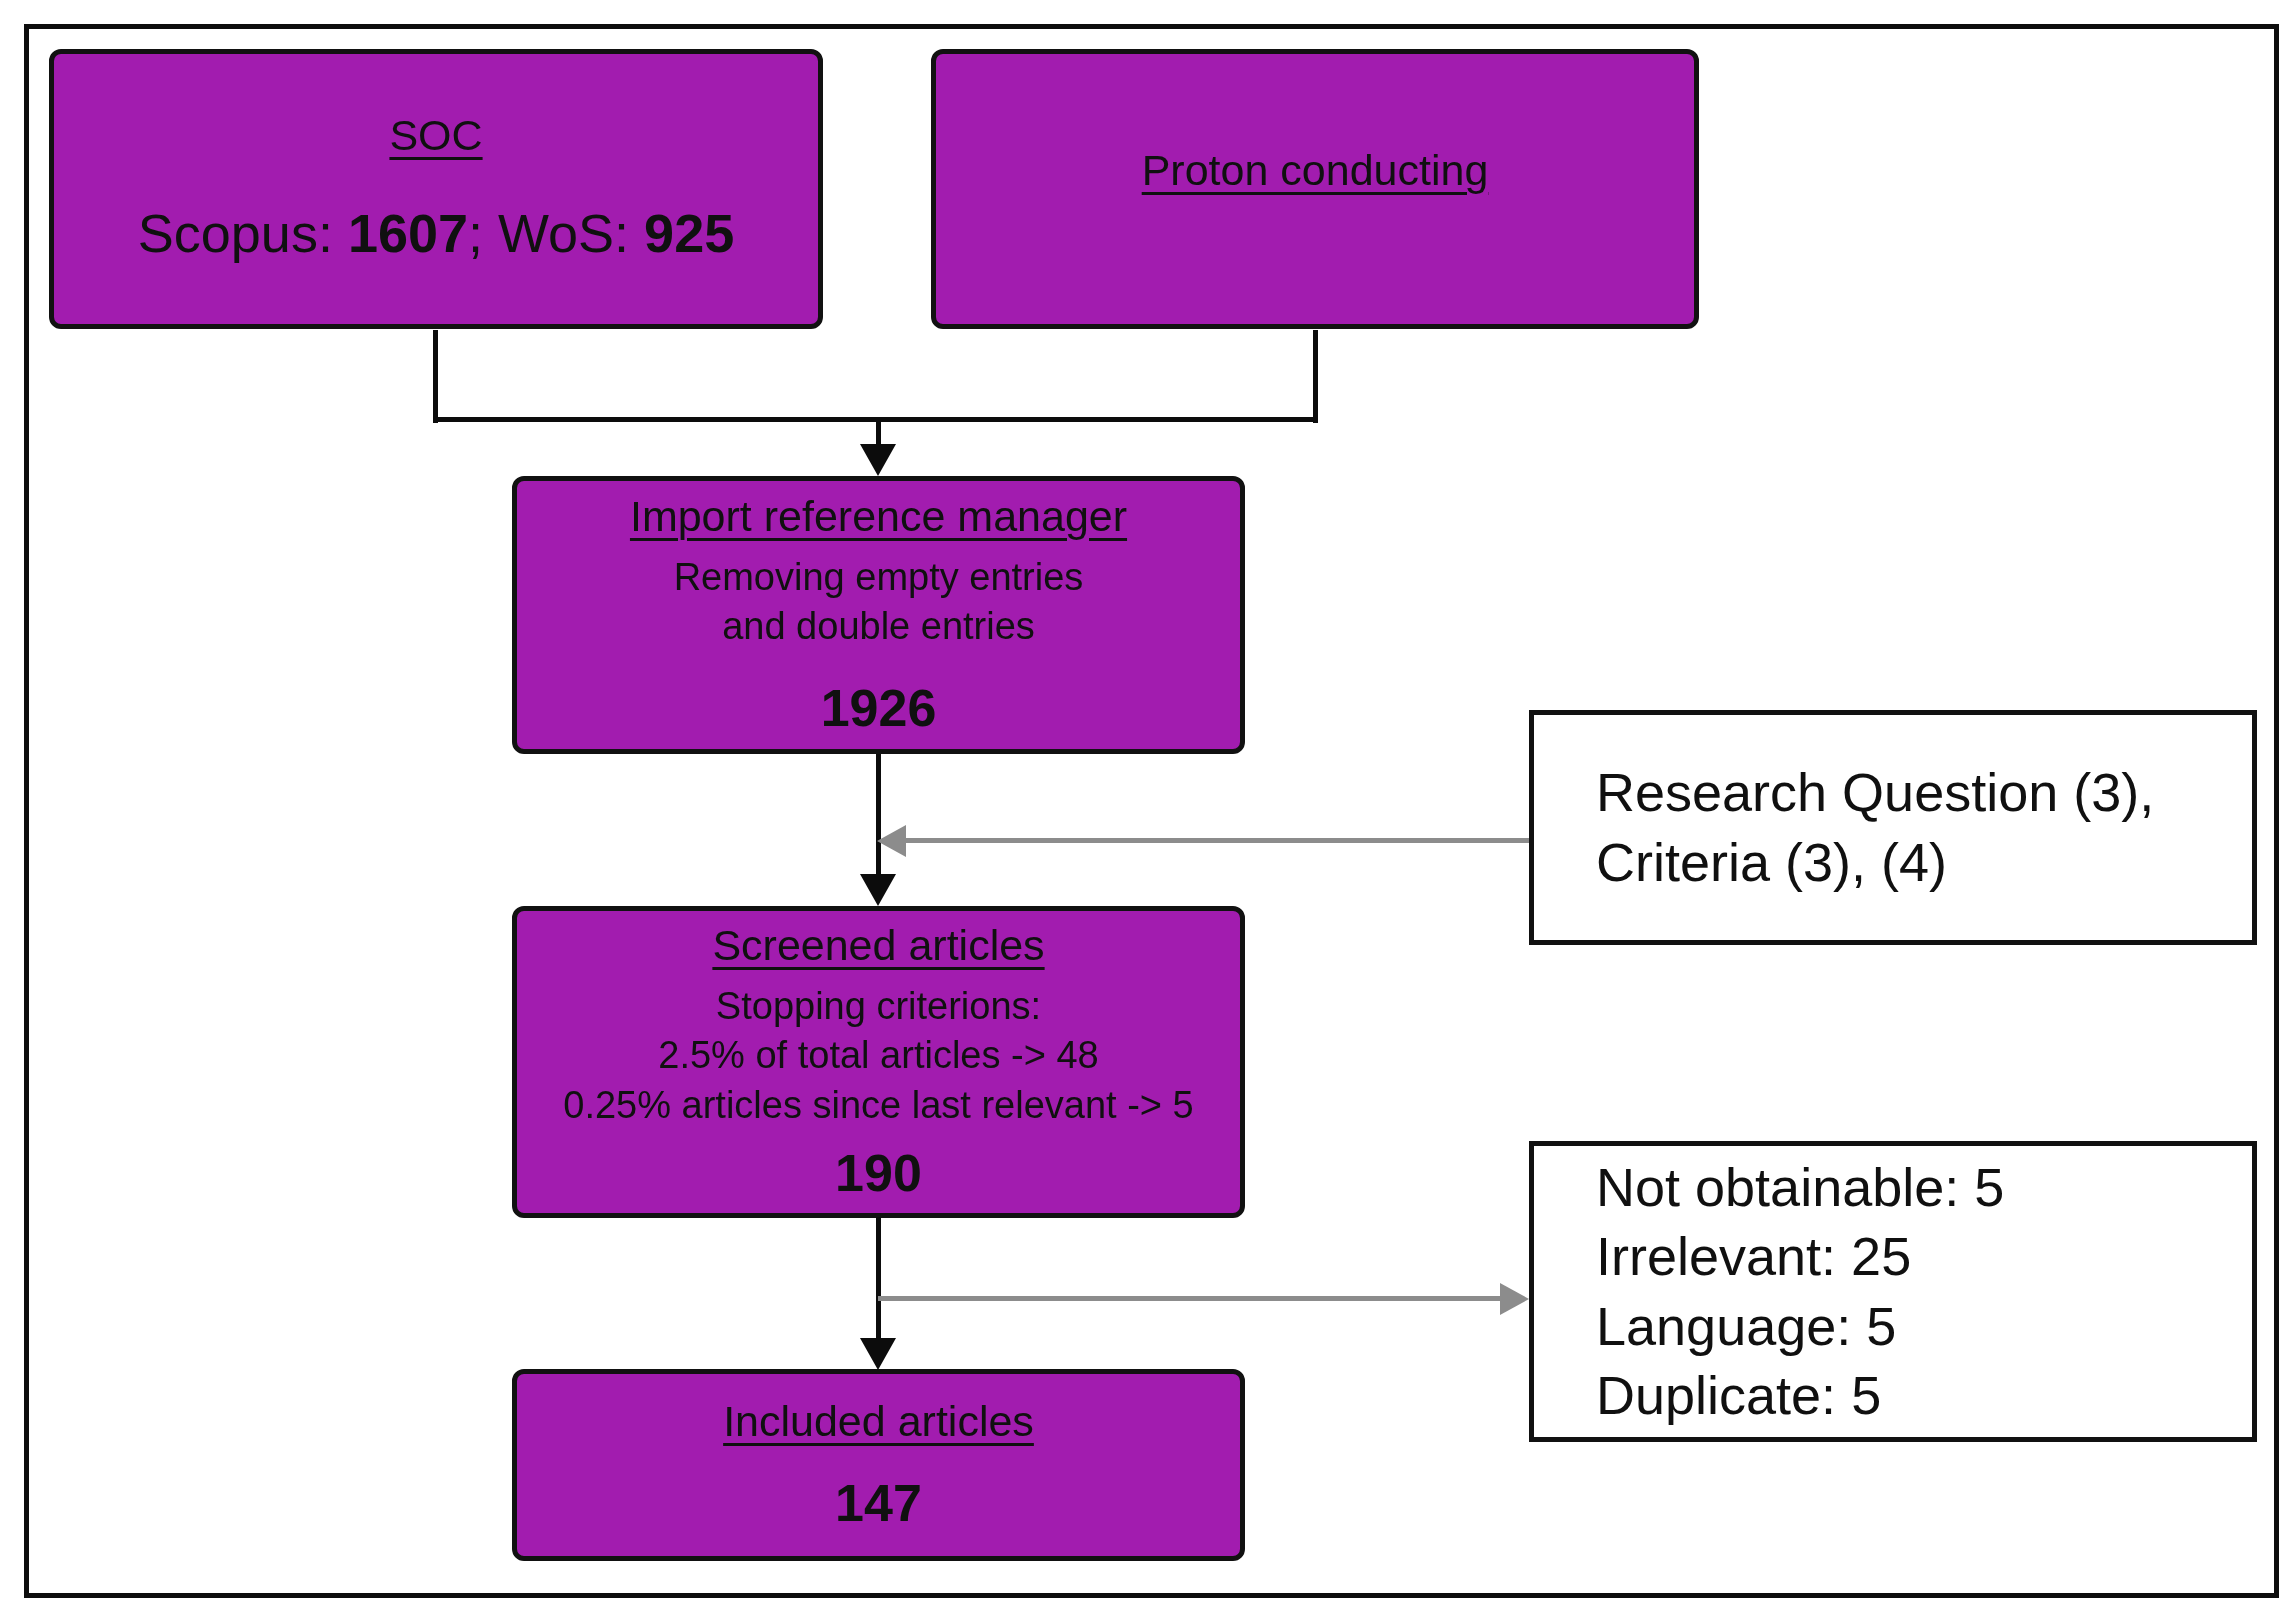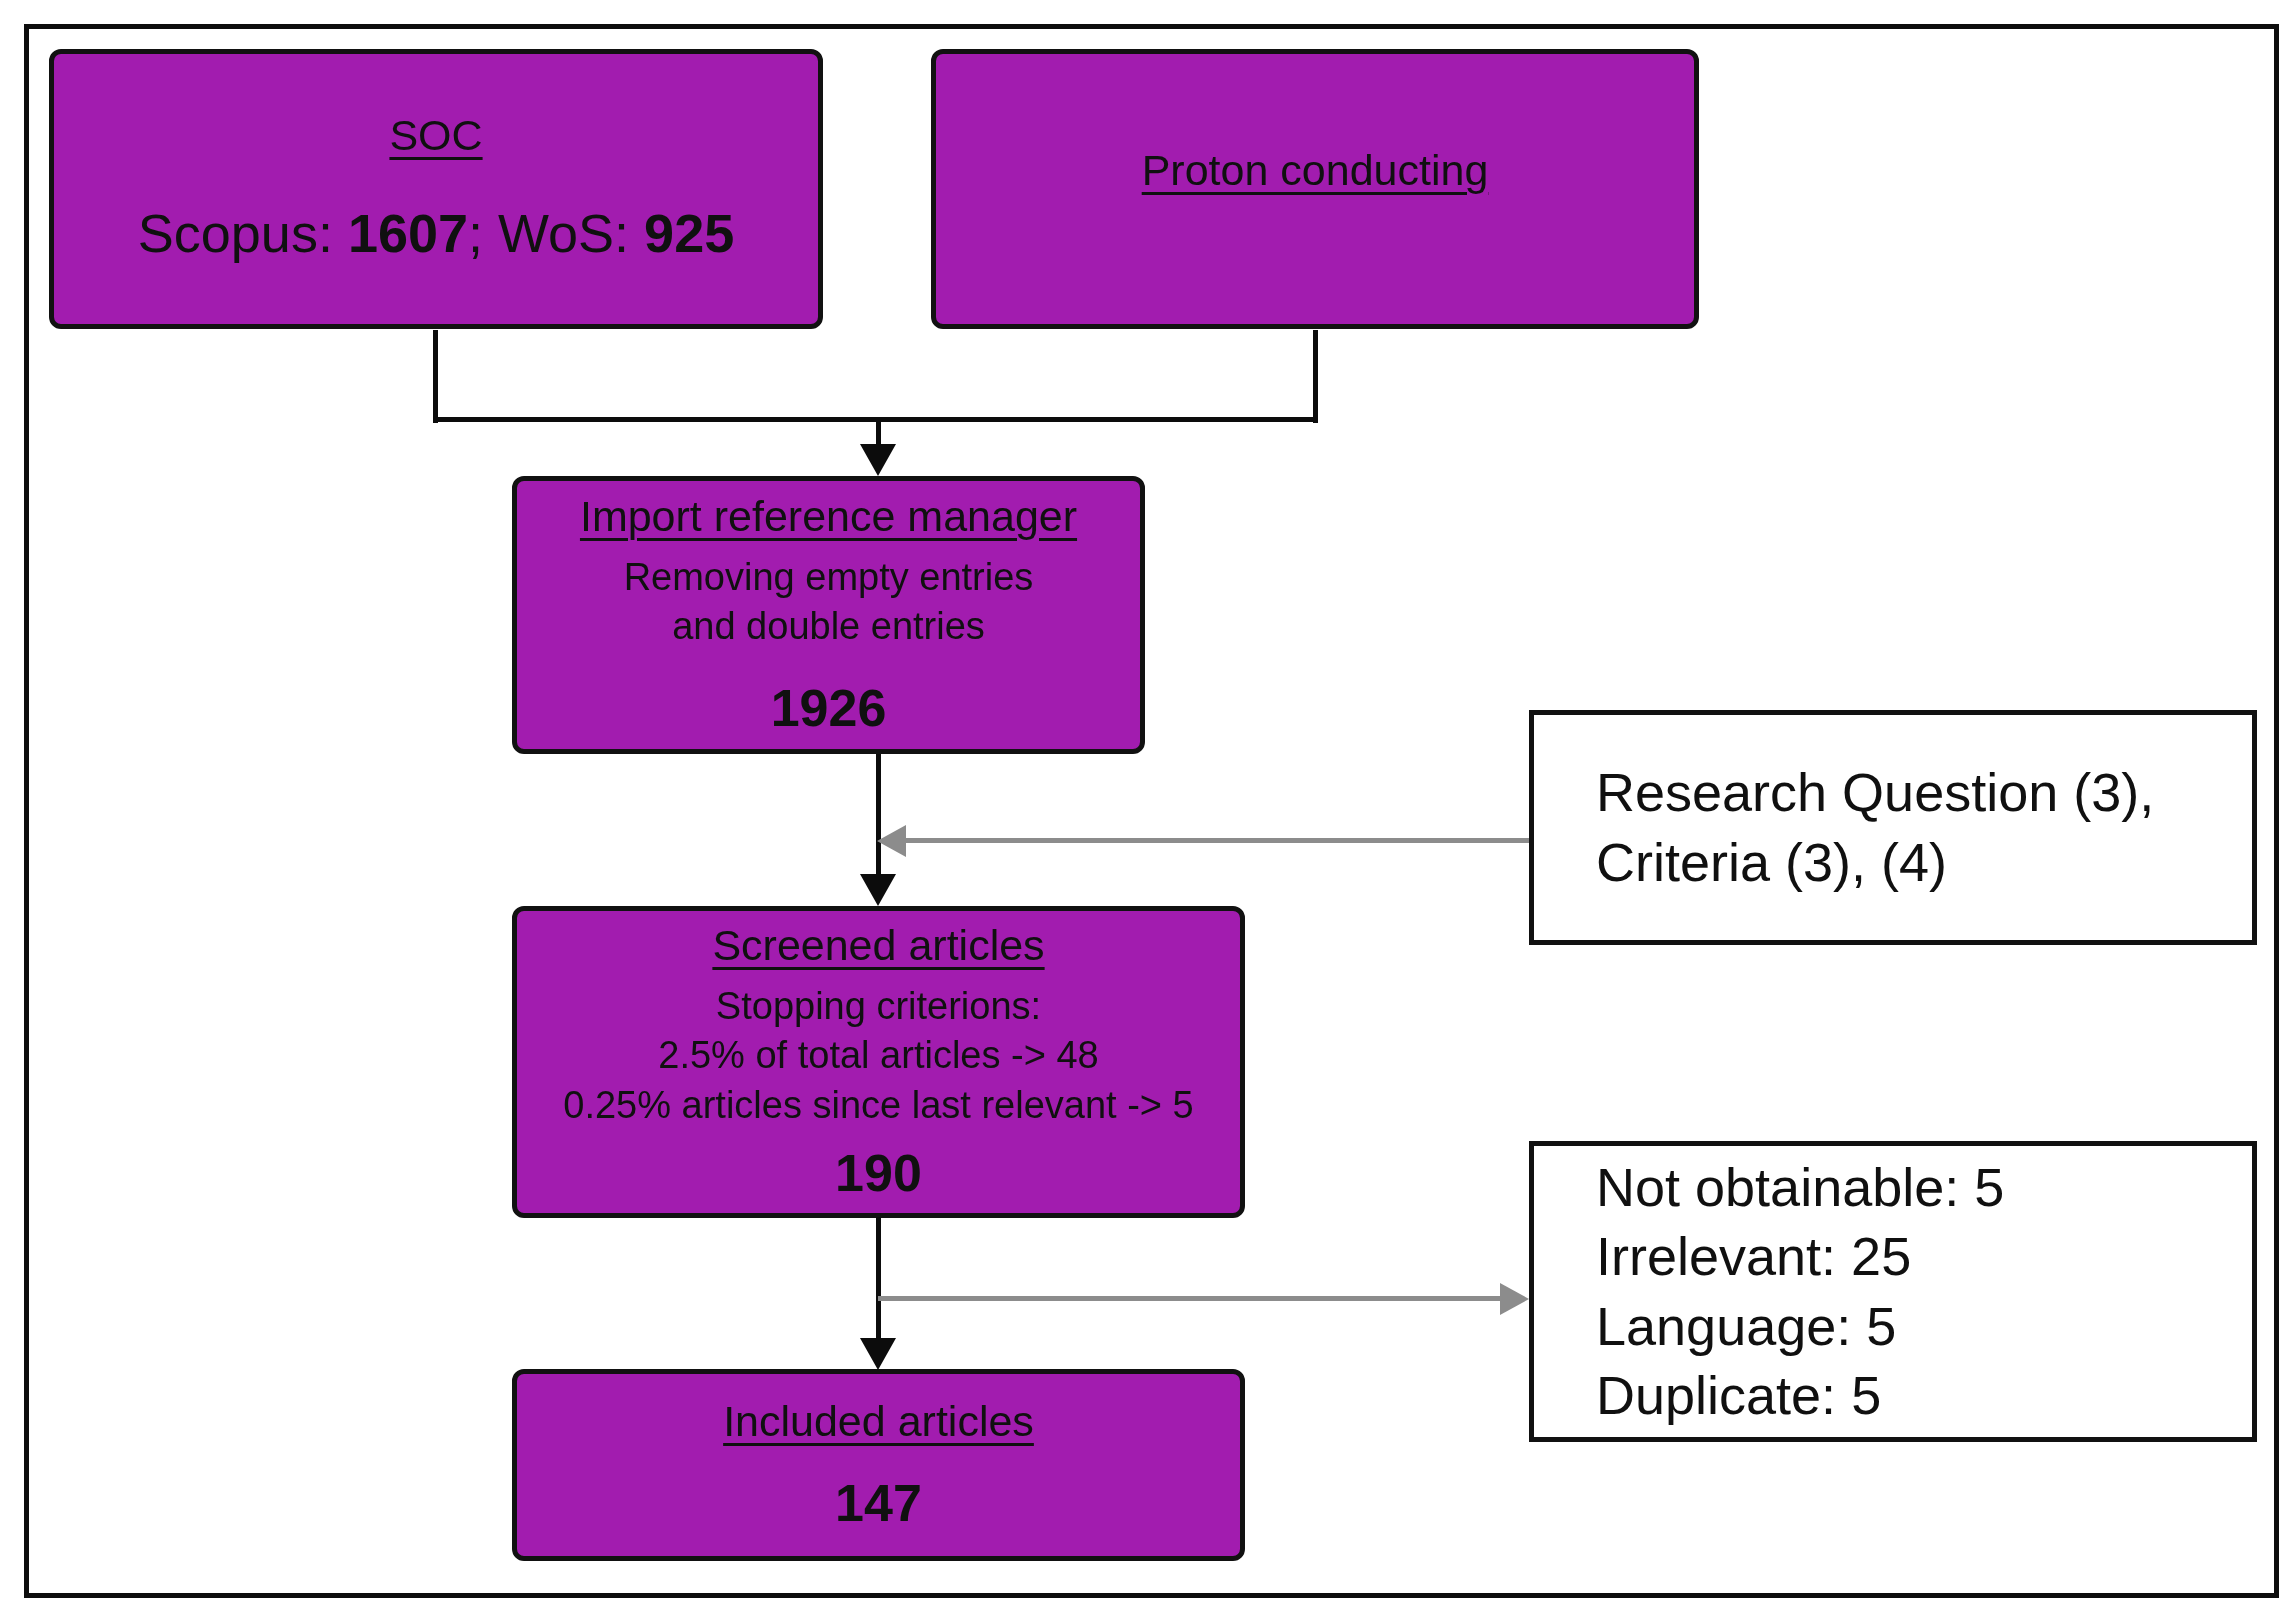--- a/index.html
+++ b/index.html
@@ -121,21 +121,21 @@
     <div class="title">Proton conducting</div>
     <div class="gap-lg"></div>
   </div>
 
   <div class="line-v" style="left:433px; top:330px; height:93px;"></div>
   <div class="line-v" style="left:1313px; top:330px; height:93px;"></div>
   <div class="line-h" style="left:433px; top:417px; width:885px;"></div>
   <div class="line-v" style="left:876px; top:417px; height:30px;"></div>
   <div class="arrow-down" style="left:860px; top:444px;"></div>
 
-  <div class="node filled" style="left:512px; top:476px; width:633px; height:278px;">
+  <div class="node filled" style="left:512px; top:476px; width:733px; height:278px;">
     <div class="title">Import reference manager</div>
     <div class="gap-sm"></div>
     <div class="sub">Removing empty entries</div>
     <div class="sub">and double entries</div>
     <div class="gap-md"></div>
     <div class="count">1926</div>
   </div>
 
   <div class="line-v" style="left:876px; top:754px; height:125px;"></div>
   <div class="arrow-down" style="left:860px; top:874px;"></div>

